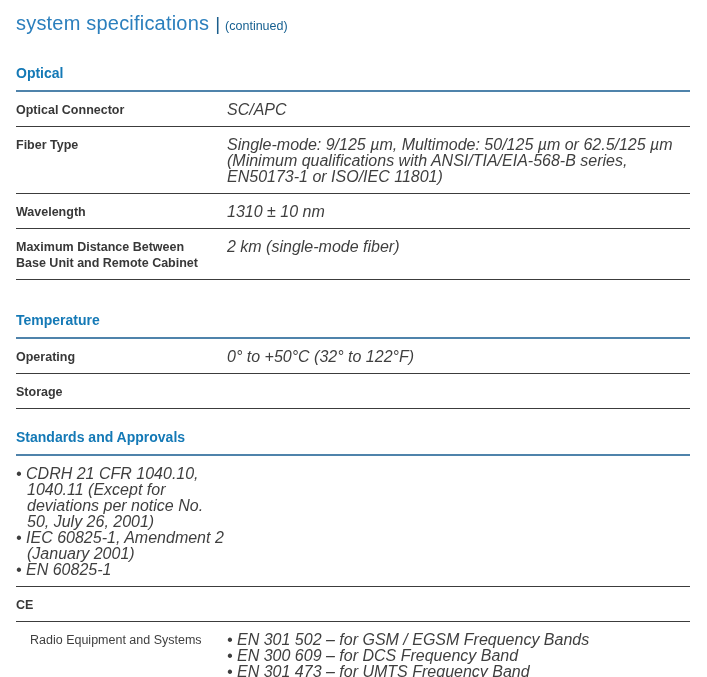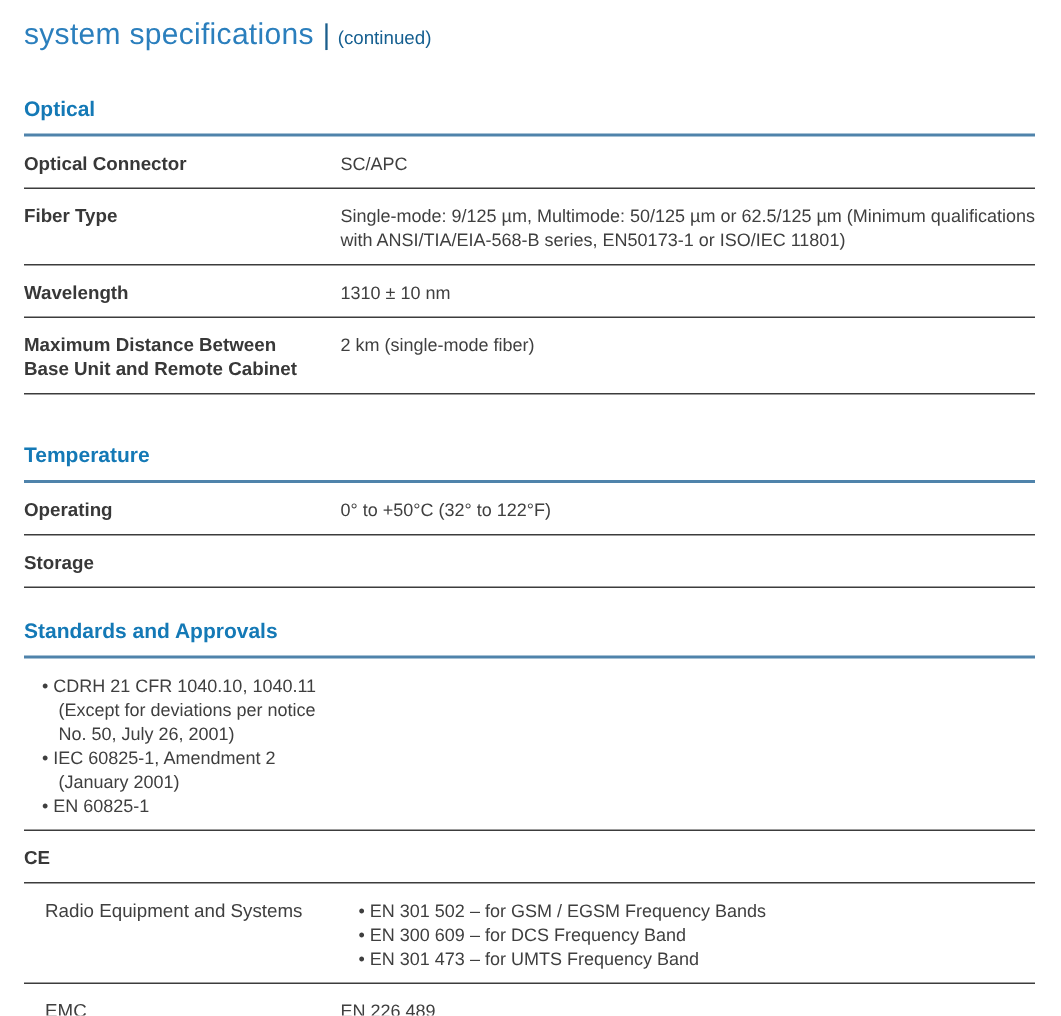--- a/index.html
+++ b/index.html
@@ -54,28 +54,28 @@
   .spec-label {
     font-size: 12.5px;
     font-weight: bold;
     color: #383838;
     line-height: 16px;
     padding-right: 10px;
   }
   .spec-label.plain { font-weight: normal; color: #3f3f3f; }
   .spec-label.indented { padding-left: 14px; }
   .spec-value {
-    font-size: 12px;
+    font-size: 16px;
     color: #3f3f3f;
     line-height: 16px;
+    font-style: italic;
   }
   .bullet-line {
     padding-left: 11px;
     text-indent: -11px;
-    margin-left: 12px;
   }
 </style>
 </head>
 <body>
 
 <div class="page">
   <div class="doc-title">
     <span class="main">system specifications</span><span class="pipe">|</span><span class="suffix">(continued)</span>
   </div>
 

